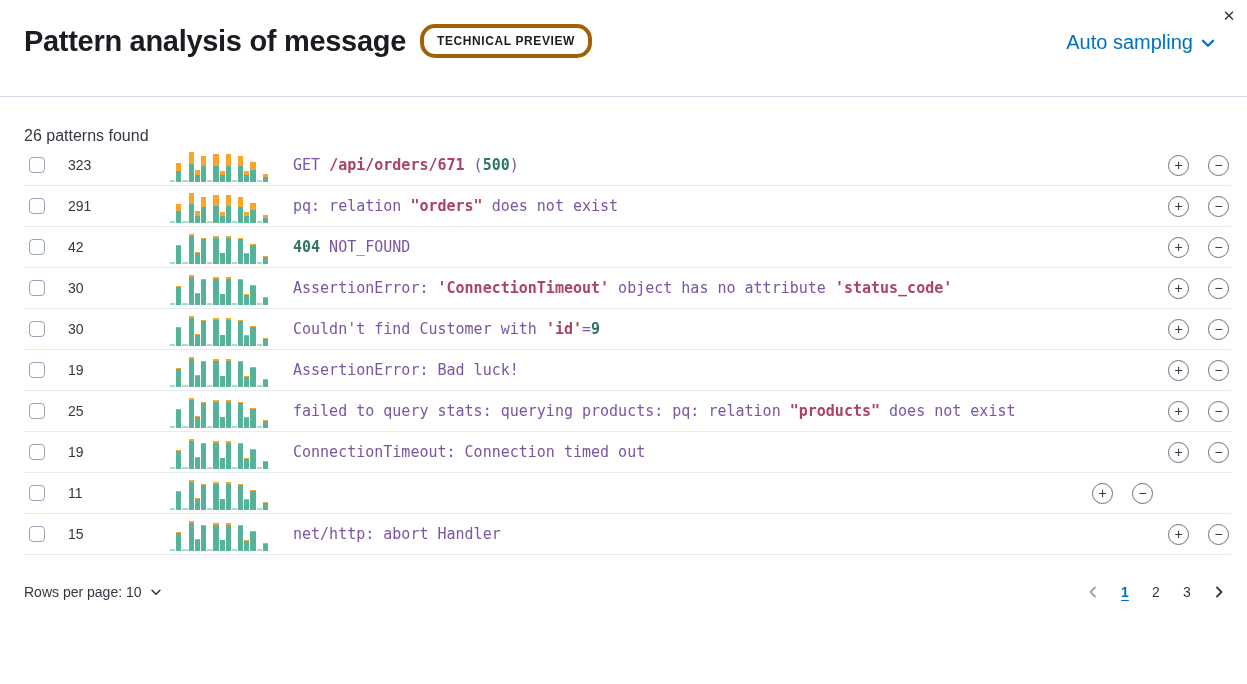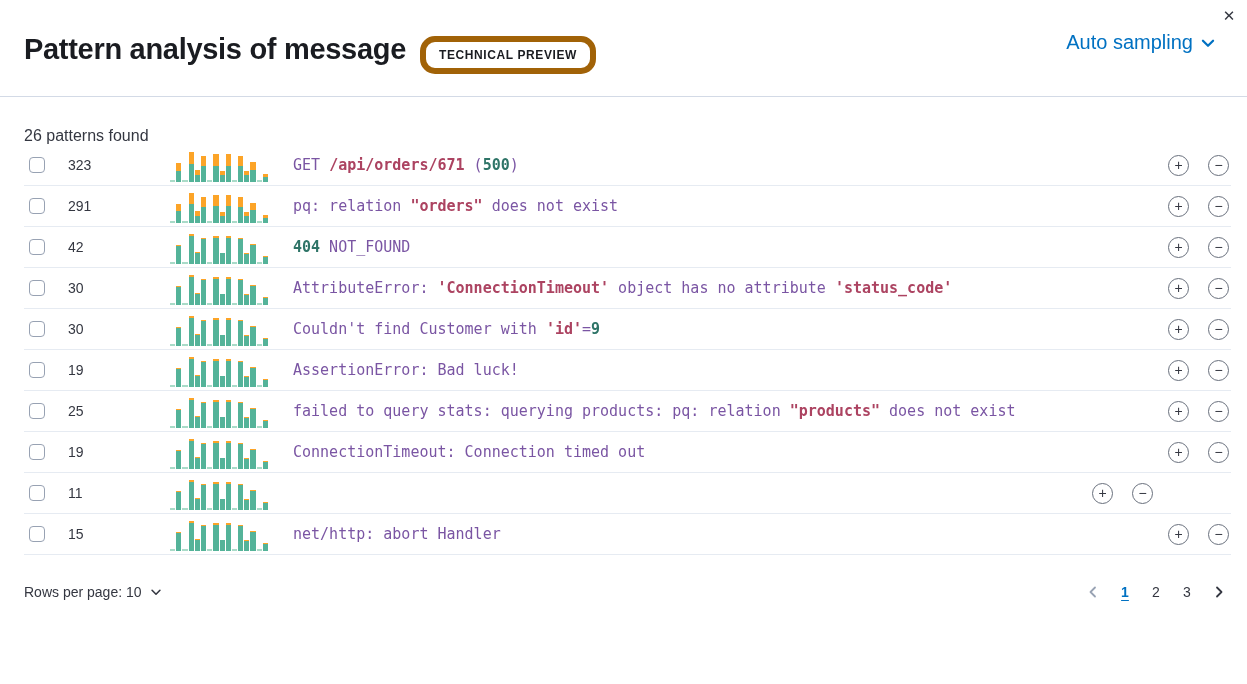--- a/index.html
+++ b/index.html
@@ -6,23 +6,23 @@
   html,body { width:1247px; height:684px; background:#fff; overflow:hidden;
               font-family:"Liberation Sans", sans-serif; color:#343741; }
 
   .flyout { position:relative; width:100%; height:100%; }
 
   
   .flyout-header { position:relative; height:97px; border-bottom:1px solid #d3dae6;
                    padding:24px 16px 0 24px; }
   .title-row { display:flex; align-items:center; gap:14px; }
   .page-title { font-size:29px; font-weight:700; color:#1a1c21; letter-spacing:-0.3px; }
-  .tech-badge { border:6px solid #a16207; border-radius:15px; padding:6px 13px;
+  .tech-badge { border:4px solid #a16207; border-radius:15px; padding:6px 13px;
                 font-size:12px; font-weight:700; letter-spacing:0.6px; color:#1a1c21;
-                white-space:nowrap; background:#fff;margin-top:12px; }
+                white-space:nowrap; background:#fff; }
   .close-btn { position:absolute; top:4px; right:6px; width:24px; height:24px;
                display:flex; align-items:center; justify-content:center;
                font-size:15px; color:#343741; cursor:pointer; background:none; border:none; }
   .sampling-menu { position:absolute; top:31px; right:30px; display:flex; align-items:center;
                    gap:6px; color:#0071c2; font-size:20px; cursor:pointer; }
 
   
   .flyout-body { padding:0 16px 0 24px; }
   .patterns-found { margin-top:30px; font-size:16px; color:#343741; }
 
@@ -373,21 +373,21 @@
               <div class="seg-teal" style="height: 19.2px;"></div>
             </div>
             <div class="bar">
               <div class="seg-teal light" style="height: 2.4px;"></div>
             </div>
             <div class="bar">
               <div class="seg-orange" style="height: 0.9px;"></div>
               <div class="seg-teal" style="height: 6.9px;"></div>
             </div>
           </div>
-    <div class="example-cell"><span class="seg-k">AttributeError: </span><span class="seg-s">'ConnectionTimeout'</span><span class="seg-k"> object has no attribute </span><span class="seg-s">'status_code'</span></div>
+    <div class="example-cell"><span class="seg-k">AssertionError: </span><span class="seg-s">'ConnectionTimeout'</span><span class="seg-k"> object has no attribute </span><span class="seg-s">'status_code'</span></div>
     <div class="actions-cell">
       <button class="action-circle">+</button>
       <button class="action-circle">−</button>
     </div>
   </div>
 
   <div class="grid-row data-row">
     <div>
             <div class="checkbox"></div>
           </div>

